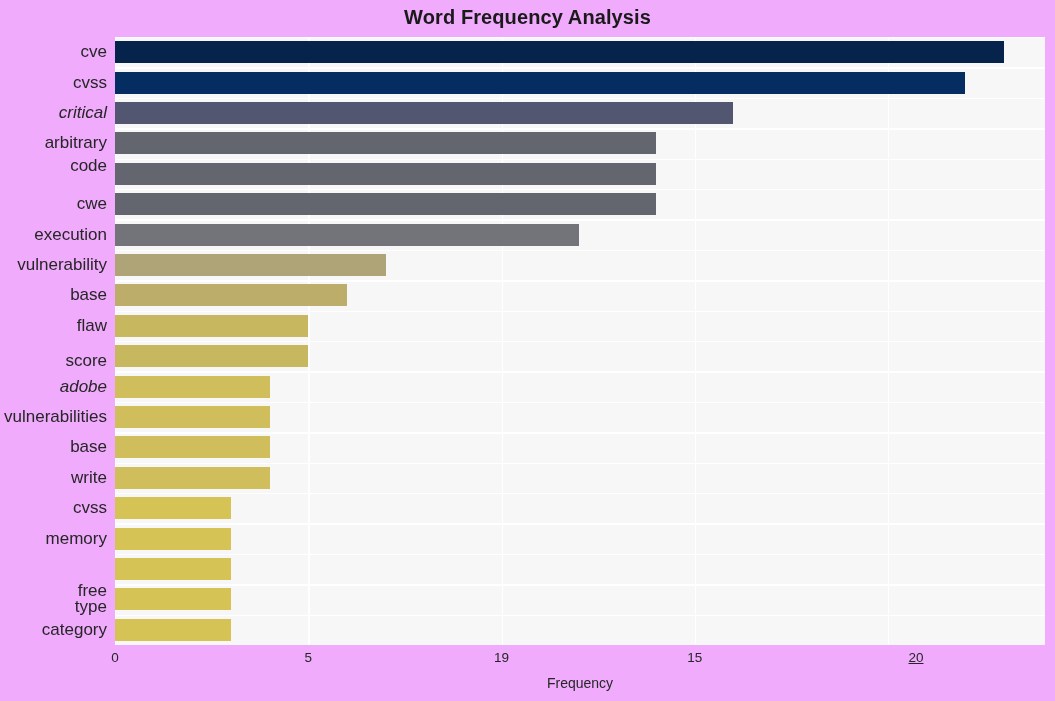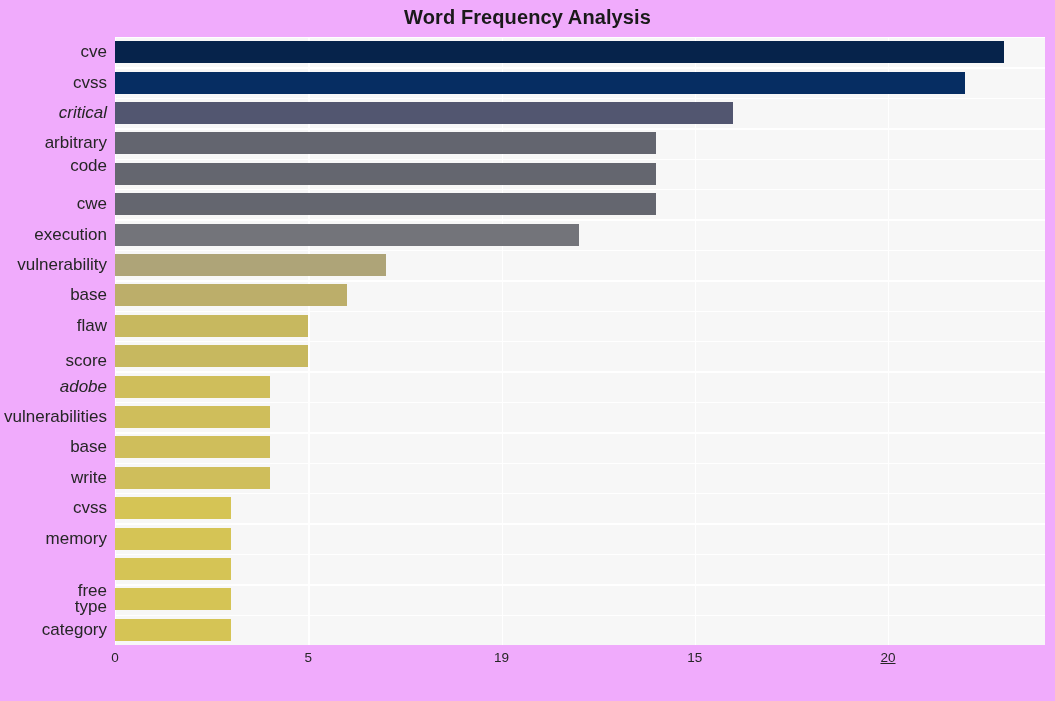--- a/index.html
+++ b/index.html
@@ -196,17 +196,18 @@
       <div class="y-tick-label" style="top: 517px; margin-top: 30px;">free</div>
       <div class="y-tick-label" style="top: 555.4px; margin-top: 8px;">type</div>
       <div class="y-tick-label" style="top: 585.8px; text-align: right;">category</div>
     </div>
 
   <div id="x-axis-labels">
       <div class="x-tick-label" style="left: 115px;">0</div>
       <div class="x-tick-label" style="left: 308.25px;">5</div>
       <div class="x-tick-label" style="left: 501.5px;">19</div>
       <div class="x-tick-label" style="left: 694.75px;">15</div>
-      <div class="x-tick-label" style="left: 888px; text-decoration: underline;">20</div>
+      <div class="x-tick-label" style="left: 916px; text-decoration: underline;">20</div>
     </div>
 
+  <div id="x-axis-title">Frequency</div>
 
 </div>
 
 </body></html>

